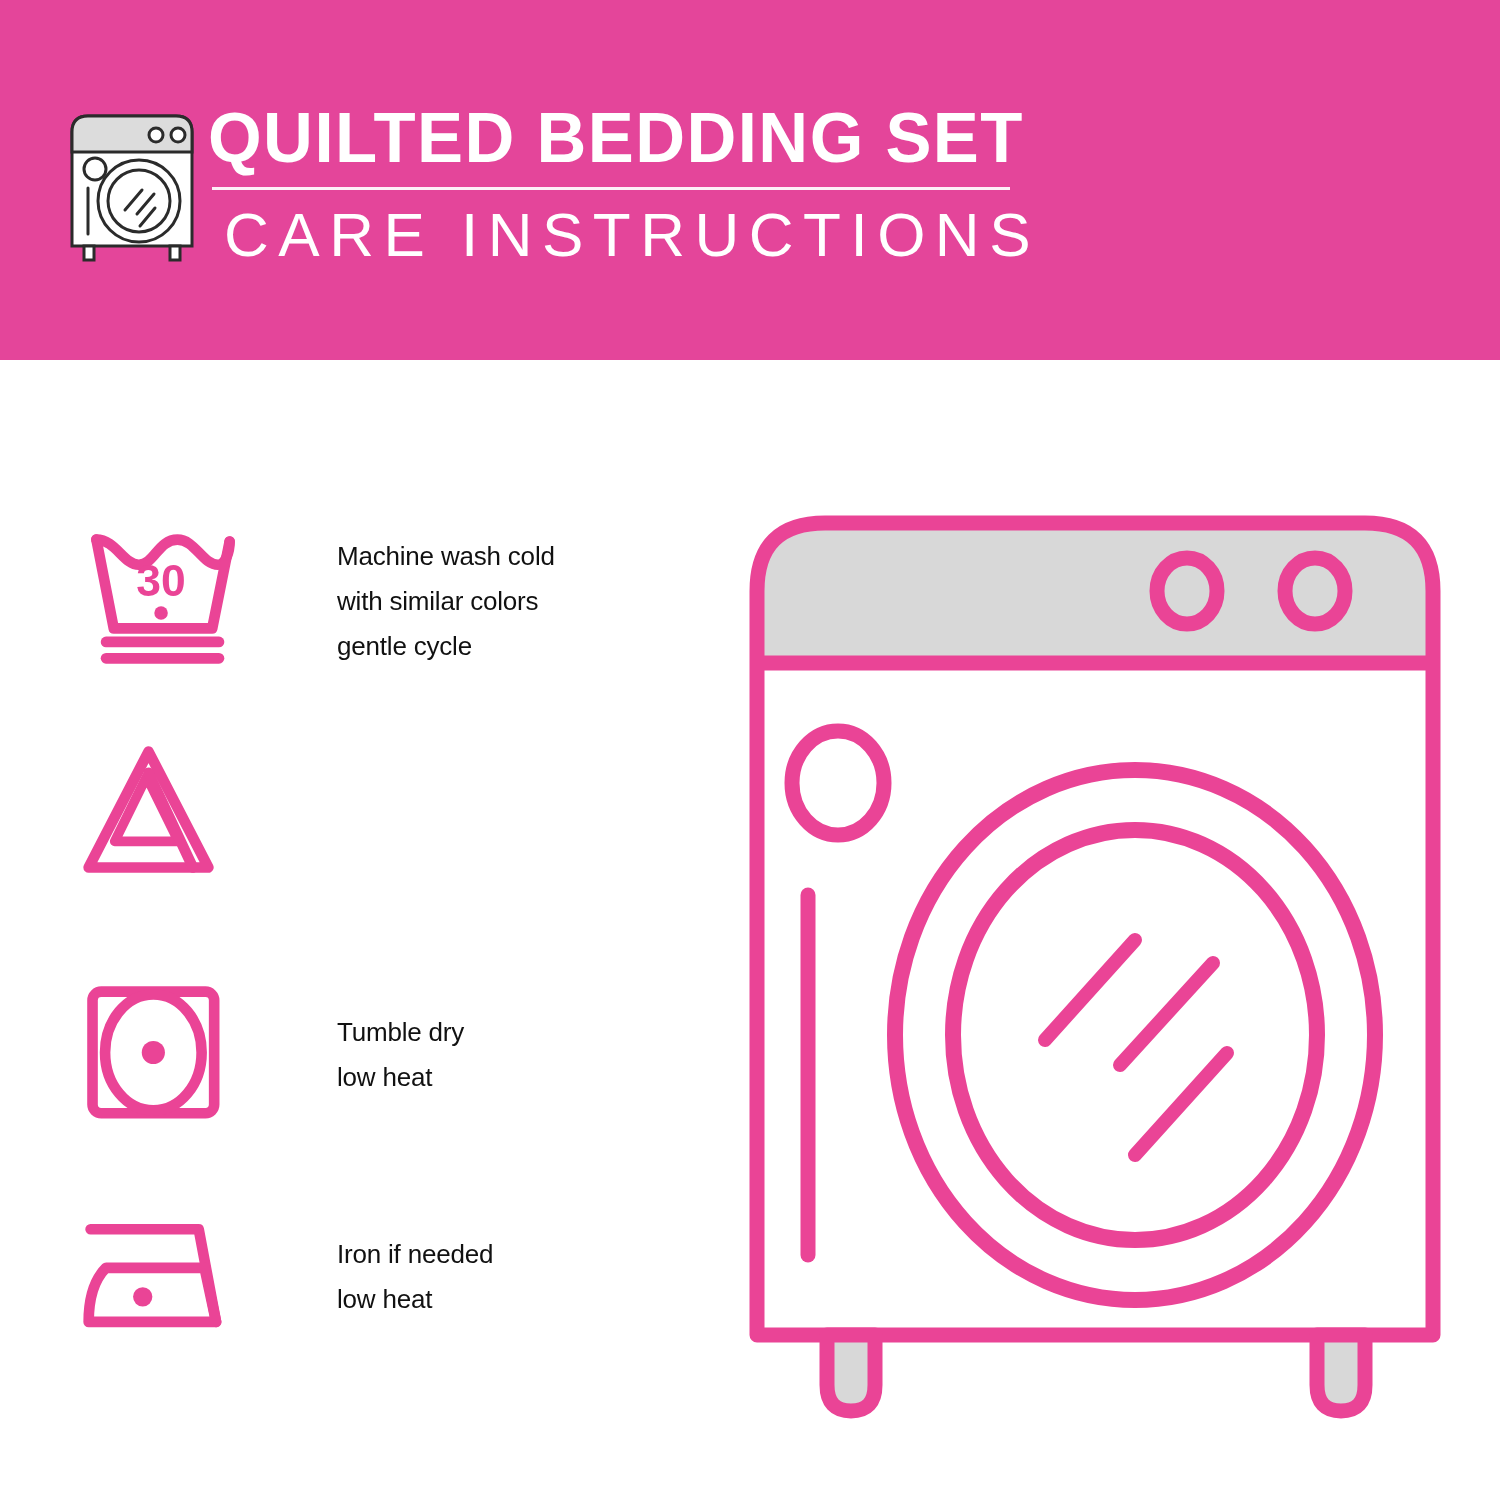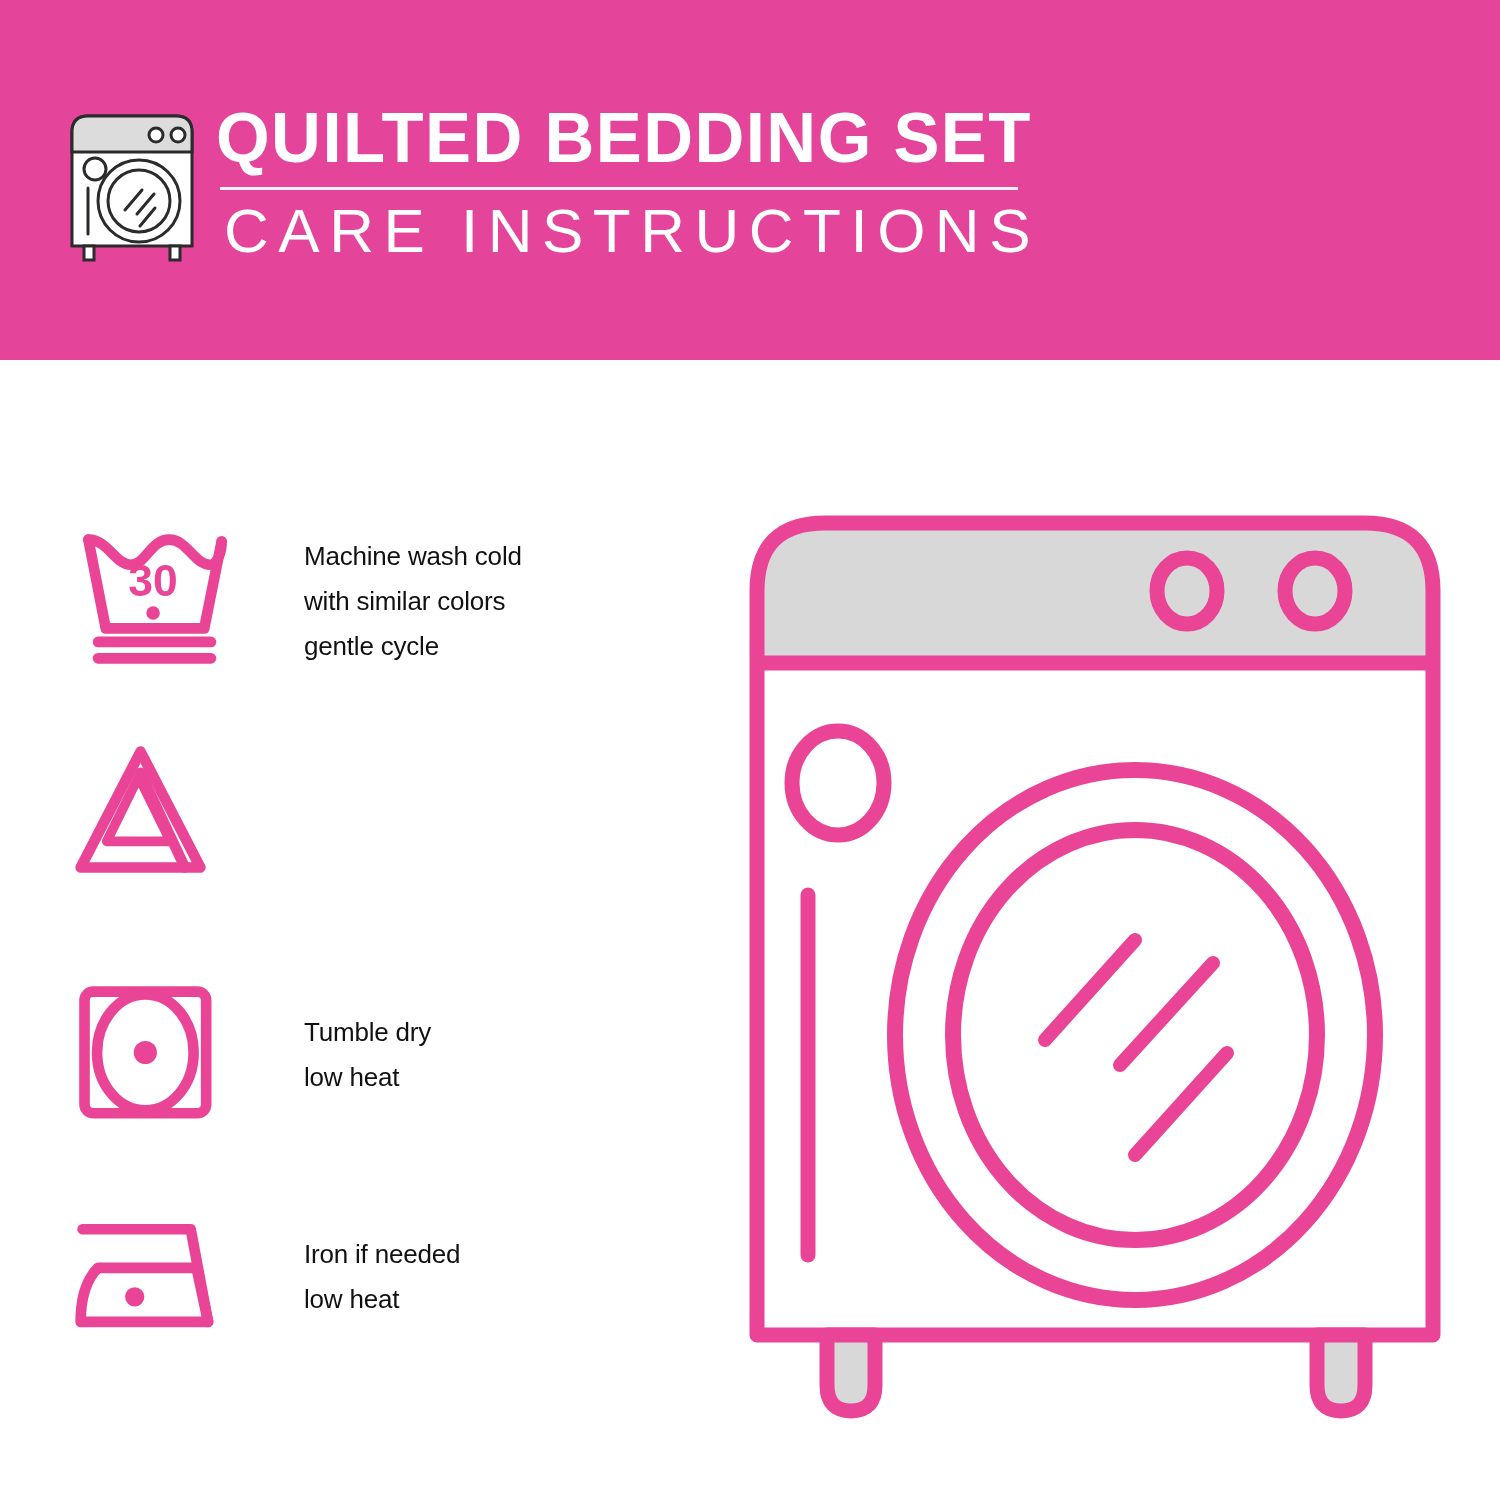--- a/index.html
+++ b/index.html
@@ -27,21 +27,21 @@
   }
   #header-logo {
     position: absolute;
     left: 62px;
     top: 104px;
     width: 140px;
     height: 160px;
   }
   #header-text-block {
     position: absolute;
-    left: 216px;
+    left: 208px;
     top: 100px;
     width: 820px;
   }
   #header-title {
     color: #ffffff;
     font-family: "Liberation Sans Narrow", "Liberation Sans", sans-serif;
     font-weight: bold;
     font-size: 70px;
     line-height: 76px;
     letter-spacing: 1.5px;
@@ -58,38 +58,39 @@
     opacity: 0.92;
   }
   #header-subtitle {
     color: #ffffff;
     font-family: "Liberation Sans Narrow", "Liberation Sans", sans-serif;
     font-weight: 400;
     font-size: 62px;
     line-height: 66px;
     letter-spacing: 9.5px;
     white-space: nowrap;
-    margin: 4px;
+    margin: 12px;
     padding-left: 4px;
   }
 
   
   #care-list {
     position: absolute;
     left: 0;
     top: 360px;
     width: 740px;
     height: 1140px;
   }
   .care-row {
     position: absolute;
-    left: 72px;
+    left: 80px;
     width: 640px;
     display: flex;
     align-items: flex-start;
+    gap: 25px;
   }
   #care-row-0 { top: 168px; }
   #care-row-1 { top: 380px; }
   #care-row-2 { top: 622px; }
   #care-row-3 { top: 848px; }
 
   .care-icon {
     width: 166px;
     flex: 0 0 166px;
     height: 140px;

